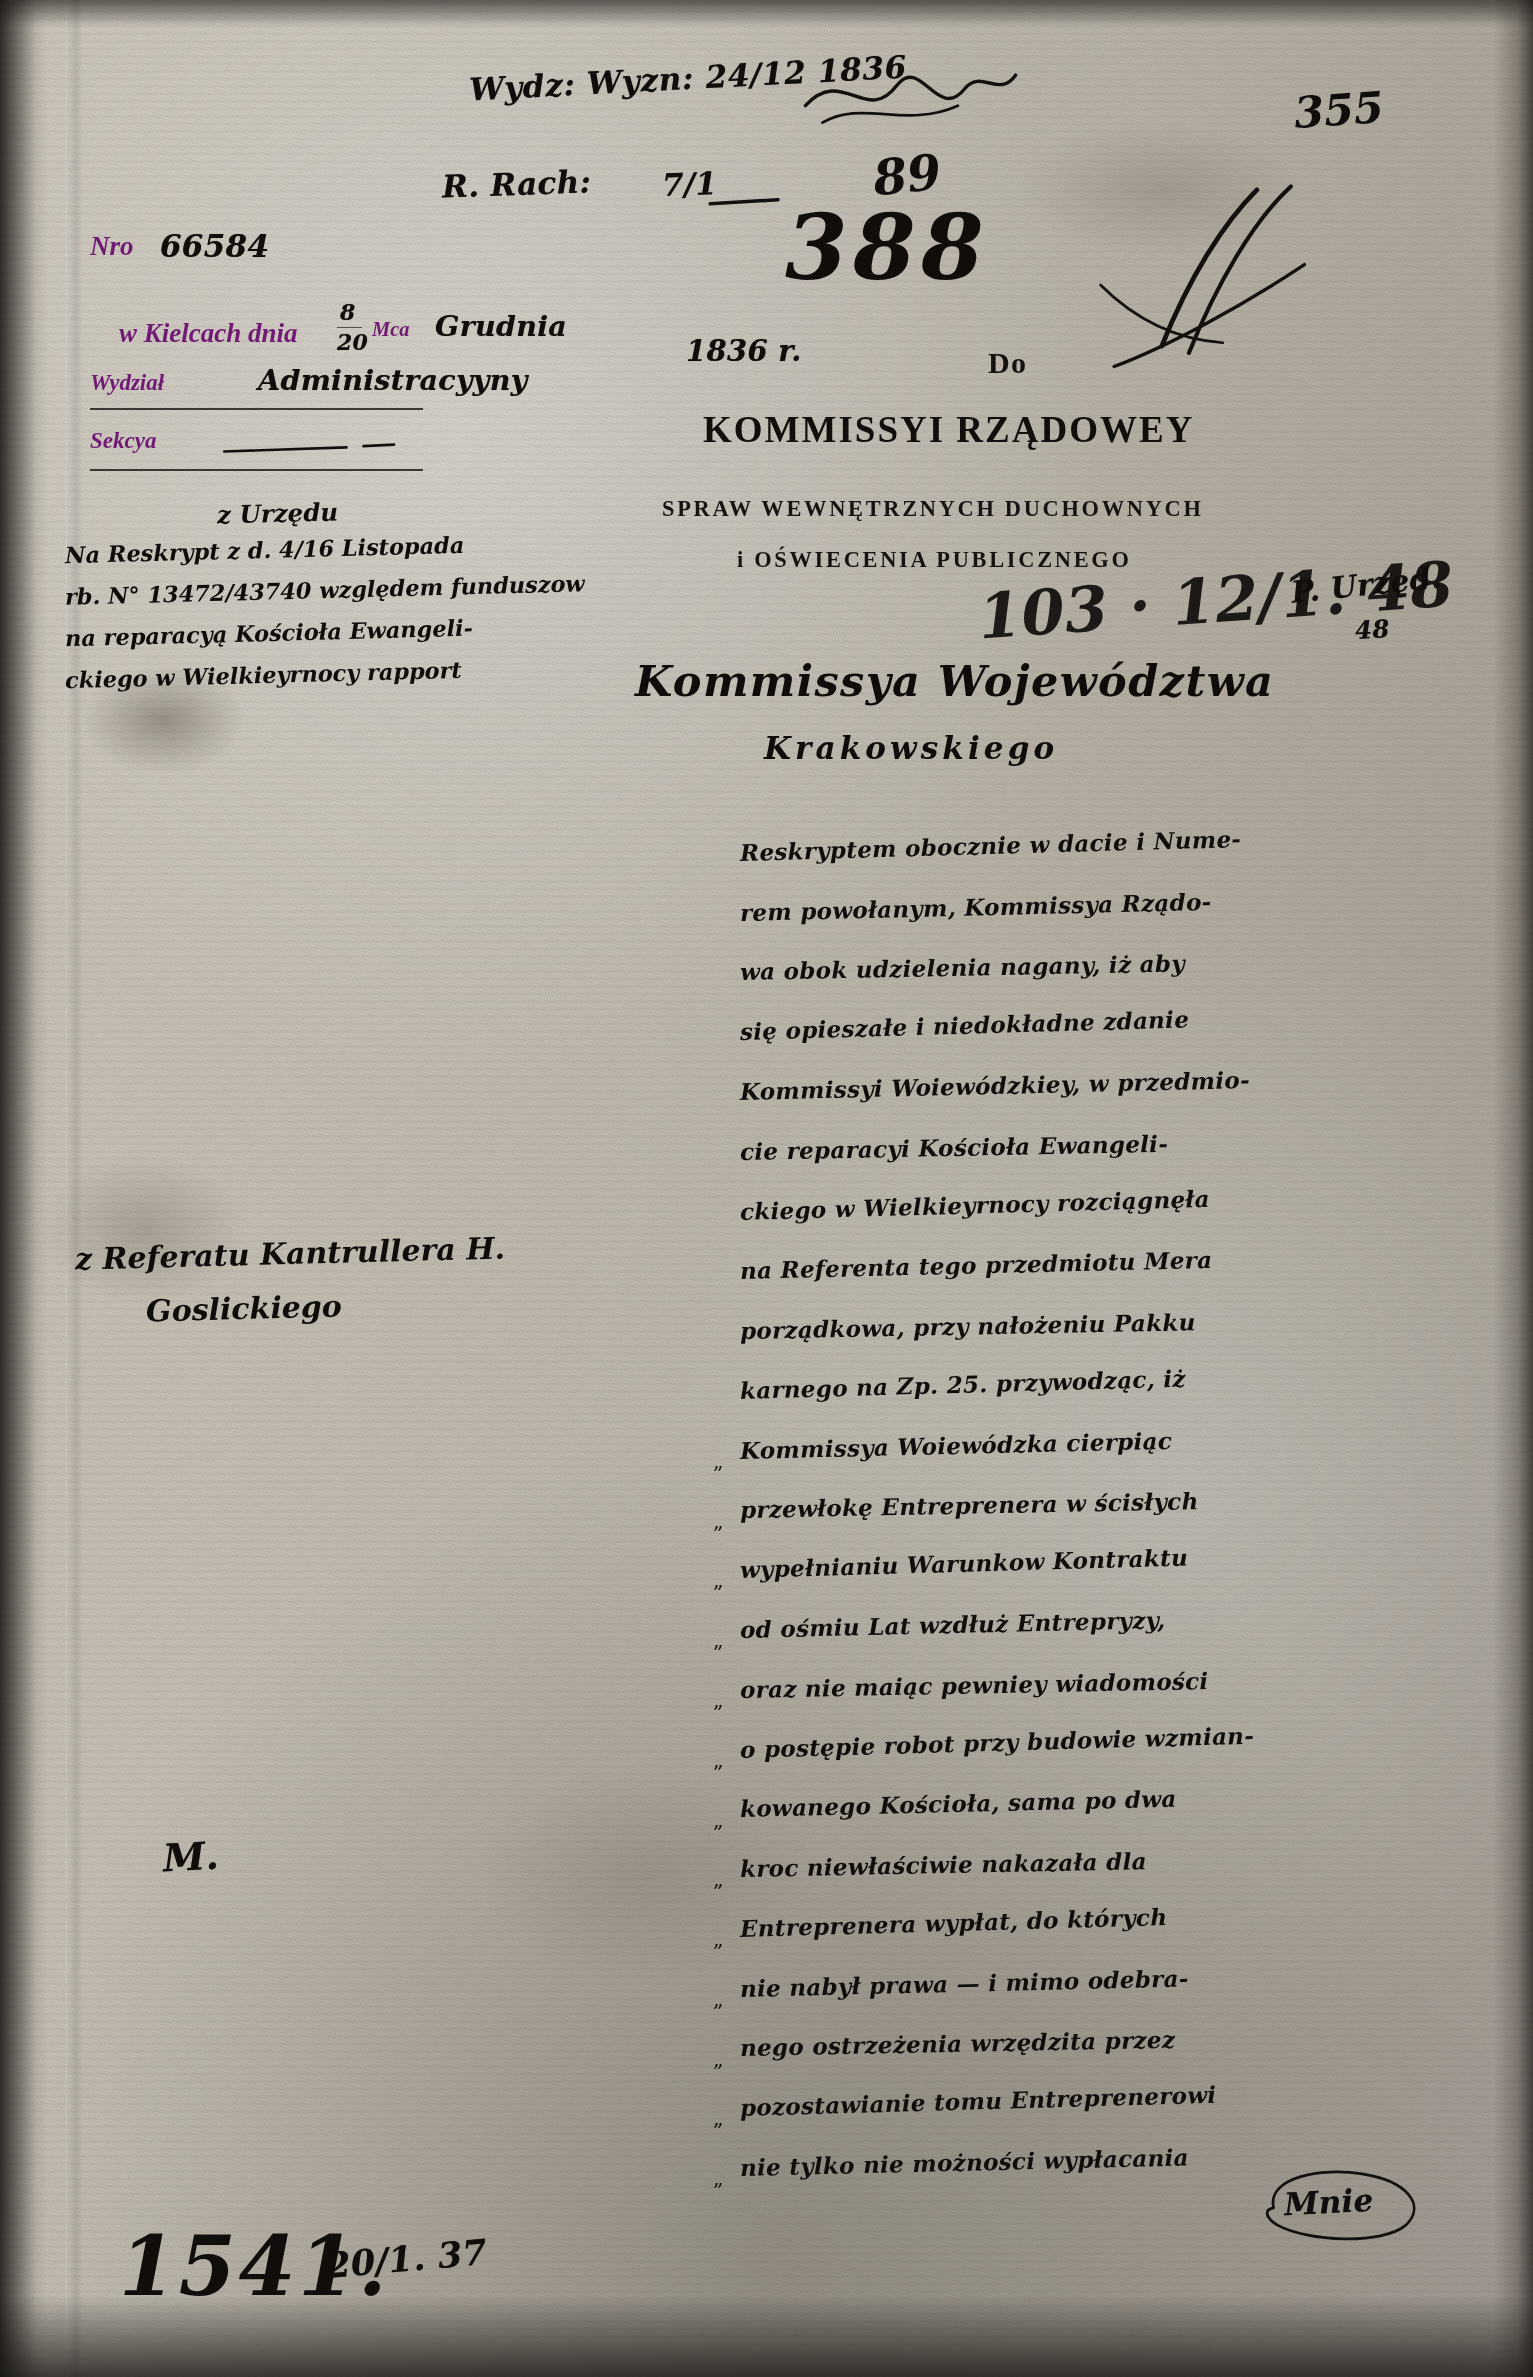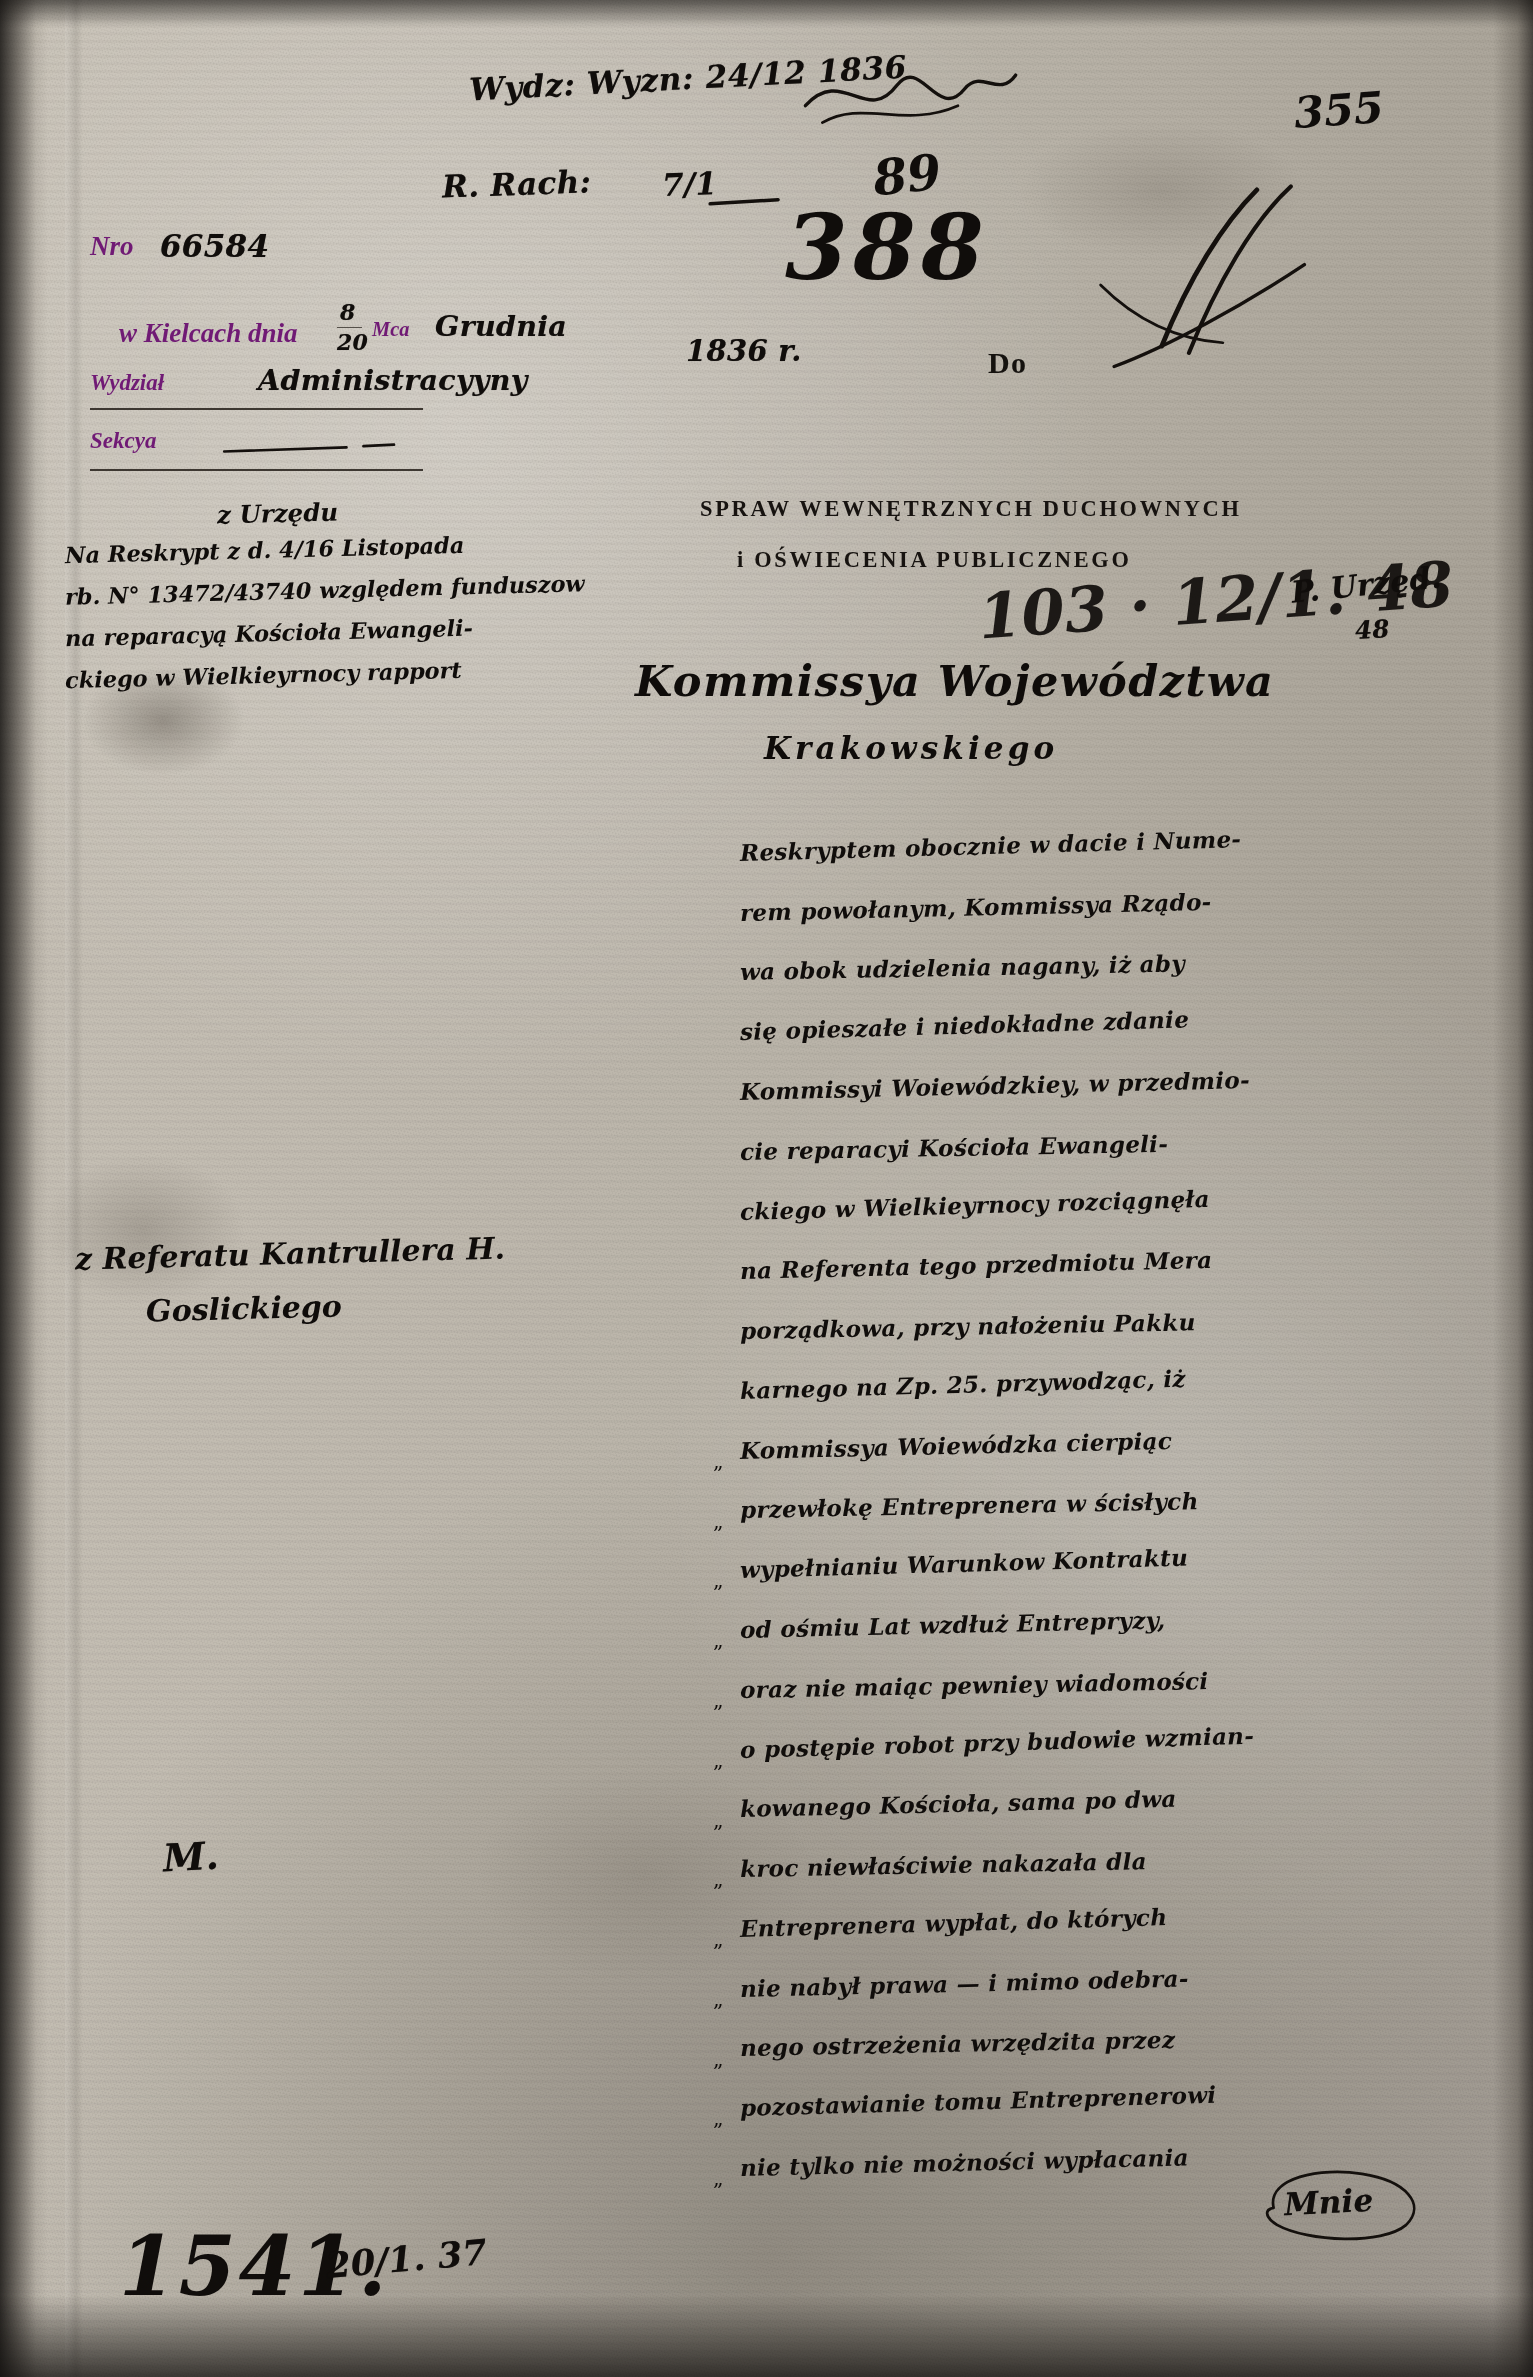--- a/index.html
+++ b/index.html
@@ -262,22 +262,23 @@
   <div class="ink left-hand" style="left:75px;top:1236px;font-size:30px;transform:rotate(-1.5deg);">z Referatu Kantrullera H.</div>
   <div class="ink left-hand" style="left:146px;top:1291px;font-size:30px;transform:rotate(-1.5deg);">Goslickiego</div>
 
   <div class="ink hand" style="left:163px;top:1834px;font-size:38px;transform:rotate(-3deg);">M.</div>
 
   <div class="ink bignum" style="left:119px;top:2218px;font-size:82px;letter-spacing:2.7px;">1541.</div>
   <div class="ink hand" style="left:326px;top:2238px;font-size:35px;transform:rotate(-5deg);">20/1. 37</div>
 
   <div class="ink do-word" style="left:988px;top:346px;">Do</div>
 
-
-  <div class="ink h-sub" style="left:662px;top:496px;margin-left:38px;">SPRAW  WEWNĘTRZNYCH  DUCHOWNYCH</div>
+  <div class="ink h-main" style="left:703px;top:408px;">KOMMISSYI RZĄDOWEY</div>
+
+  <div class="ink h-sub" style="left:662px;top:496px;">SPRAW  WEWNĘTRZNYCH  DUCHOWNYCH</div>
 
   <div class="ink h-sub" style="left:737px;top:547px;">i  OŚWIECENIA  PUBLICZNEGO</div>
 
   <div class="ink bignum" style="left:978px;top:564px;font-size:62px;transform:rotate(-4deg);opacity:.92;">103 · 12/1. 48</div>
   <div class="ink hand" style="left:1291px;top:567px;font-size:30px;transform:rotate(-6deg);">P. Urzęd.</div>
   <div class="ink hand" style="left:1355px;top:615px;font-size:24.5px;transform:rotate(-3deg);">48</div>
 
   <div class="ink h-script" style="left:635px;top:656px;">Kommissya Województwa</div>
   <div class="ink h-script2" style="left:764px;top:730px;">Krakowskiego</div>
 

